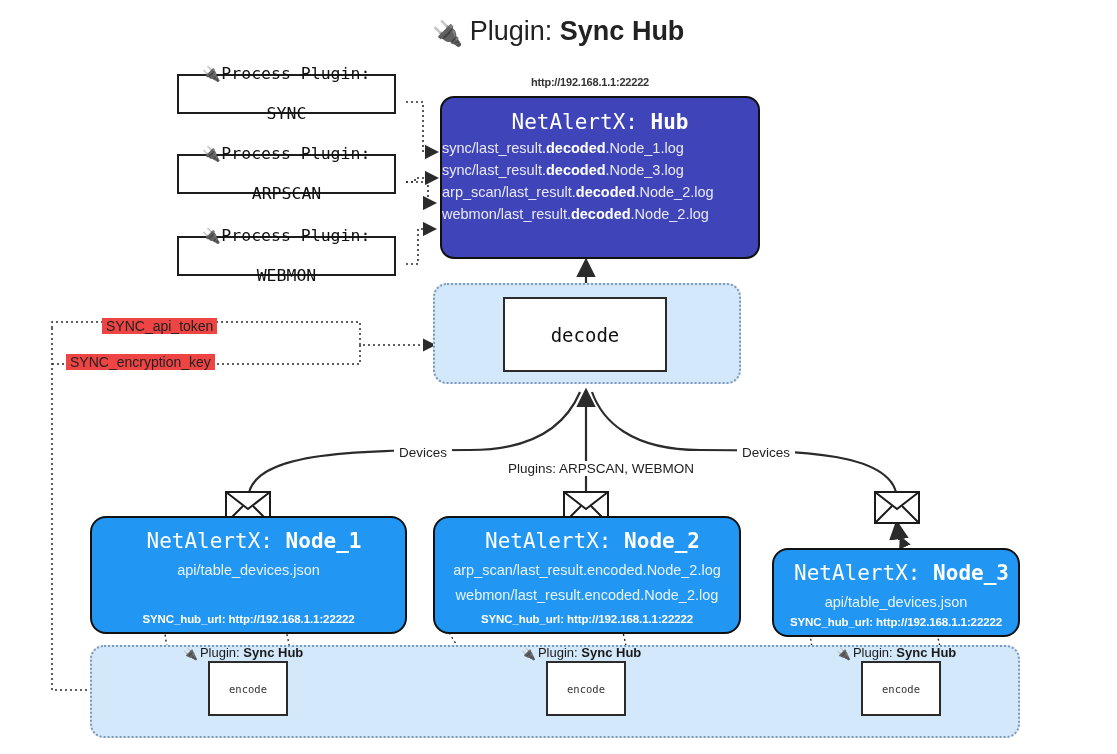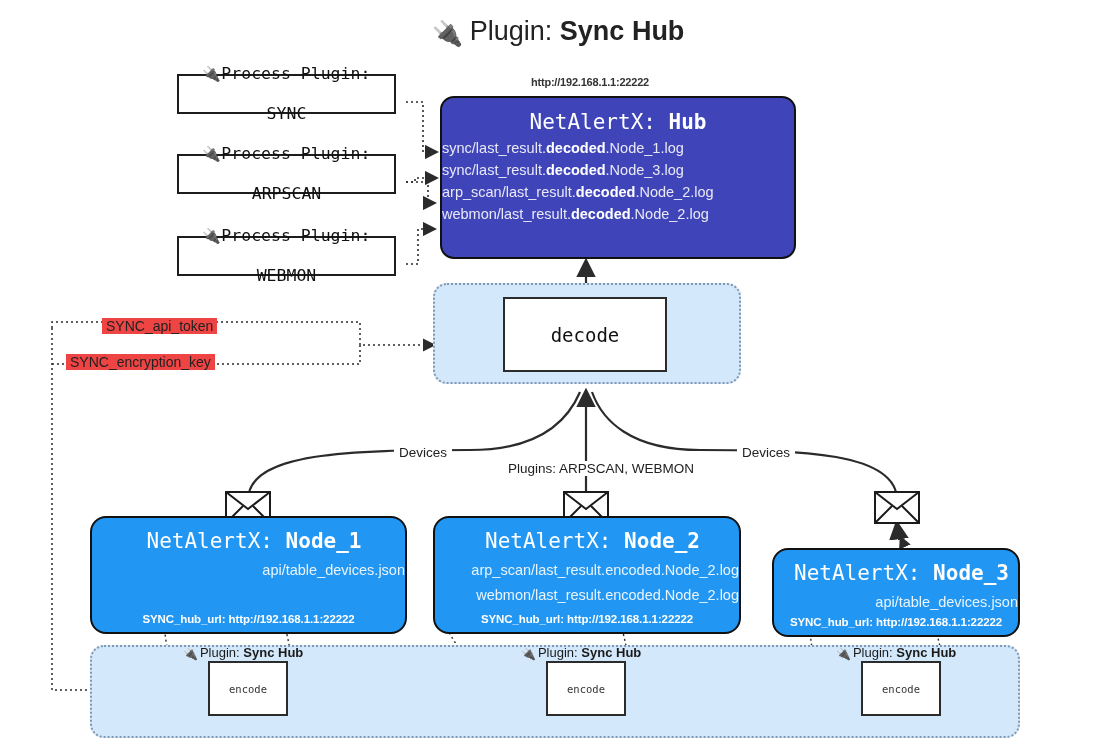--- a/index.html
+++ b/index.html
@@ -18,21 +18,21 @@
   .pbox{border:2px solid #1d1d1d;background:#fff;width:219px;height:40px;
         display:flex;align-items:center;justify-content:center;
         font-family:"DejaVu Sans Mono","Liberation Mono",monospace;
         font-size:16.5px;line-height:20px;text-align:center;color:#111;}
   .pbox .inner{white-space:pre-line;}
   .pbox .plug{font-family:"DejaVu Sans",sans-serif;font-size:15px;}
 
   
   #hub-url{left:440px;top:76px;width:300px;text-align:center;font-size:11px;
            font-weight:bold;color:#333;letter-spacing:-0.2px;}
-  #hub{left:440px;top:96px;width:356px;height:163px;border-radius:14px;
+  #hub{left:440px;top:96px;width:320px;height:163px;border-radius:14px;
        background:#3f45b8;border:2.5px solid #111;}
   #hub .htitle{margin-top:12px;text-align:center;color:#fff;font-size:21px;
        font-family:"DejaVu Sans Mono","Liberation Mono",monospace;}
   #hub .htitle .b{font-weight:bold;}
   #hub .line{color:#e9e9f6;font-size:14.5px;text-align:left;margin-top:6px;
              white-space:nowrap;}
   #hub .line b{color:#ffffff;font-weight:bold;}
 
   
   #decode-wrap{left:433px;top:283px;width:308px;height:101px;border-radius:14px;
@@ -50,21 +50,21 @@
   .elabel{font-size:13.5px;color:#222;background:#fff;padding:0 5px;white-space:nowrap;}
   #lbl-dev-l{left:394px;top:445px;}
   #lbl-dev-r{left:737px;top:445px;}
   #lbl-plugins{left:503px;top:461px;font-size:13.5px;}
 
   
   .node{border-radius:16px;background:#2196f3;border:2.5px solid #111;}
   .node .ntitle{margin-top:11px;text-align:center;color:#fff;font-size:21px;
        font-family:"DejaVu Sans Mono","Liberation Mono",monospace;padding-left:11px;}
   .node .ntitle .b{font-weight:bold;}
-  .node .nline{color:#e8f4fe;font-size:14.5px;text-align:right;margin-top:9px;white-space:nowrap;}
+  .node .nline{color:#e8f4fe;font-size:14.5px;text-align:center;margin-top:9px;white-space:nowrap;}
   .node .nfoot{position:absolute;left:0;right:0;bottom:7px;text-align:center;
        color:#ffffff;font-size:11.5px;font-weight:bold;letter-spacing:-0.1px;white-space:nowrap;}
   #node1{left:90px;top:516px;width:317px;height:118px;}
   #node2{left:433px;top:516px;width:308px;height:118px;}
   #node3{left:772px;top:516px;width:248px;height:89px;margin-top:32px;}
   #env1{left:225px;top:491px;}
   #env2{left:563px;top:491px;}
   #env3{left:874px;top:491px;}
 
   

